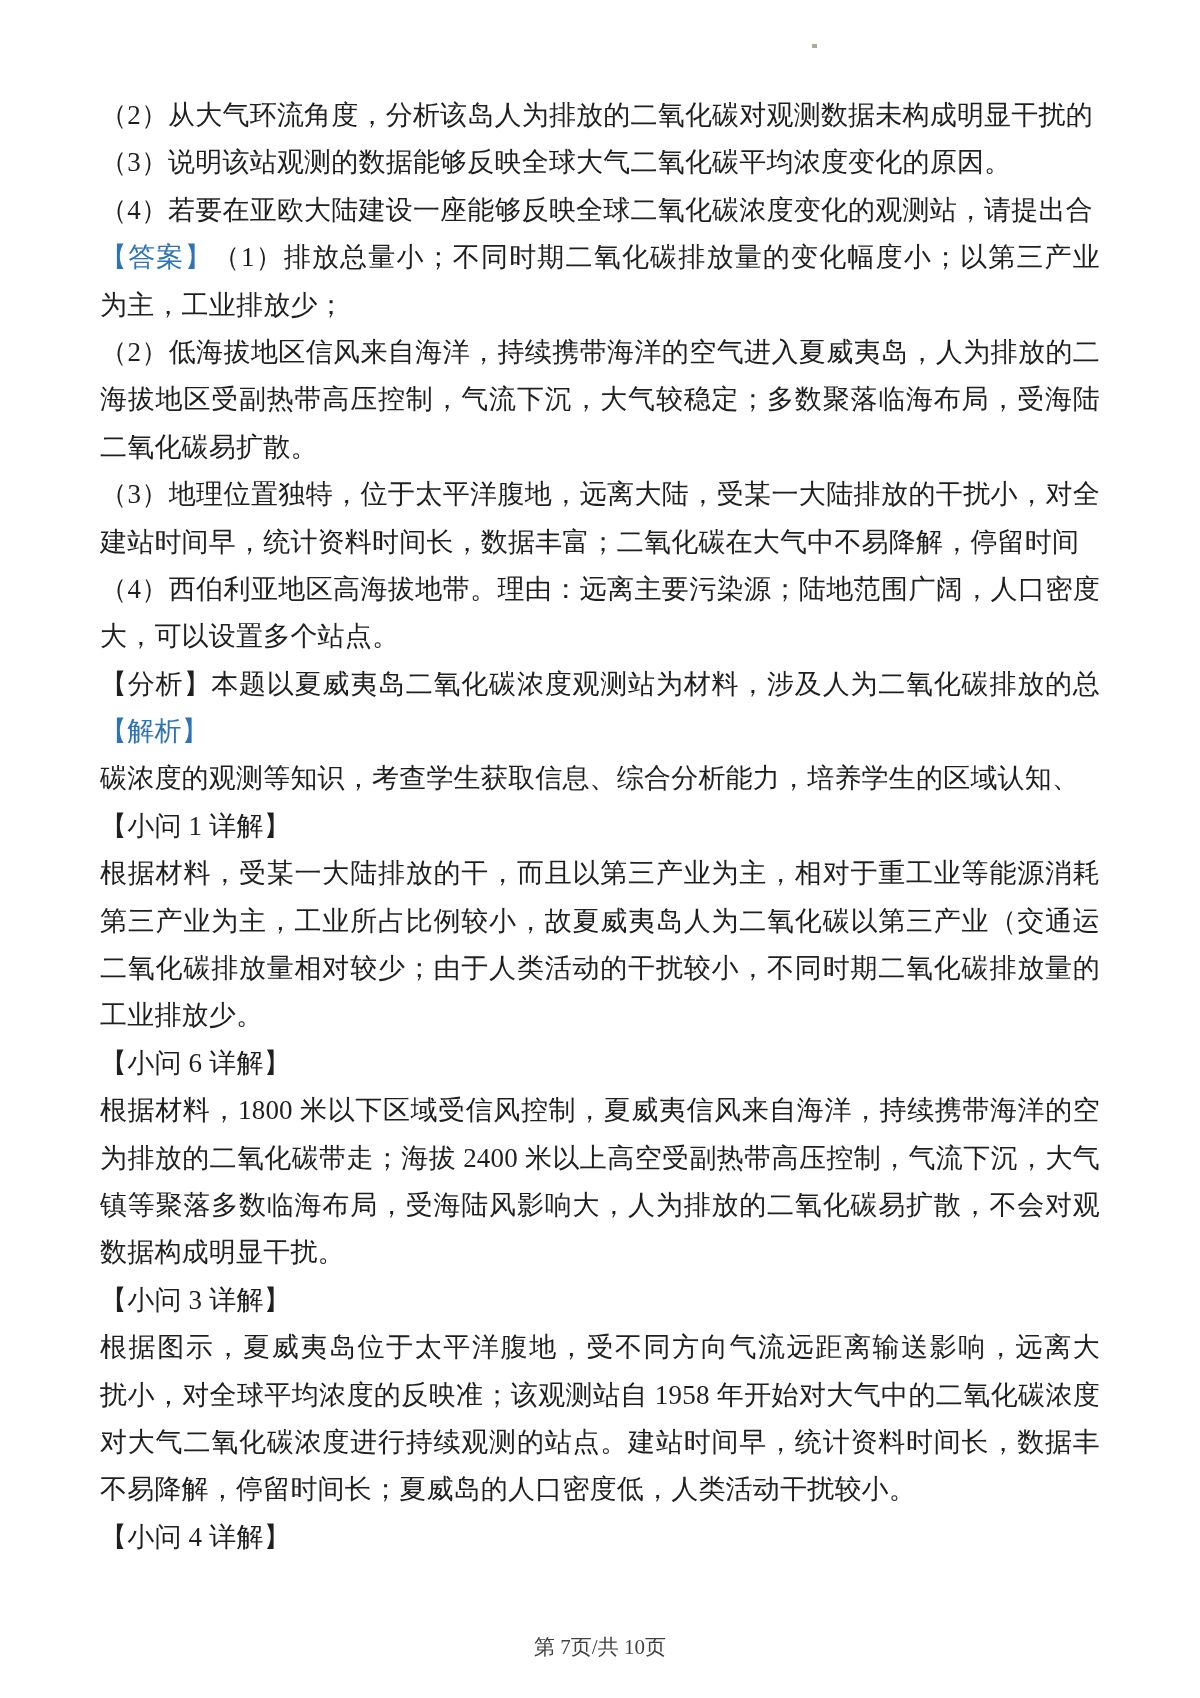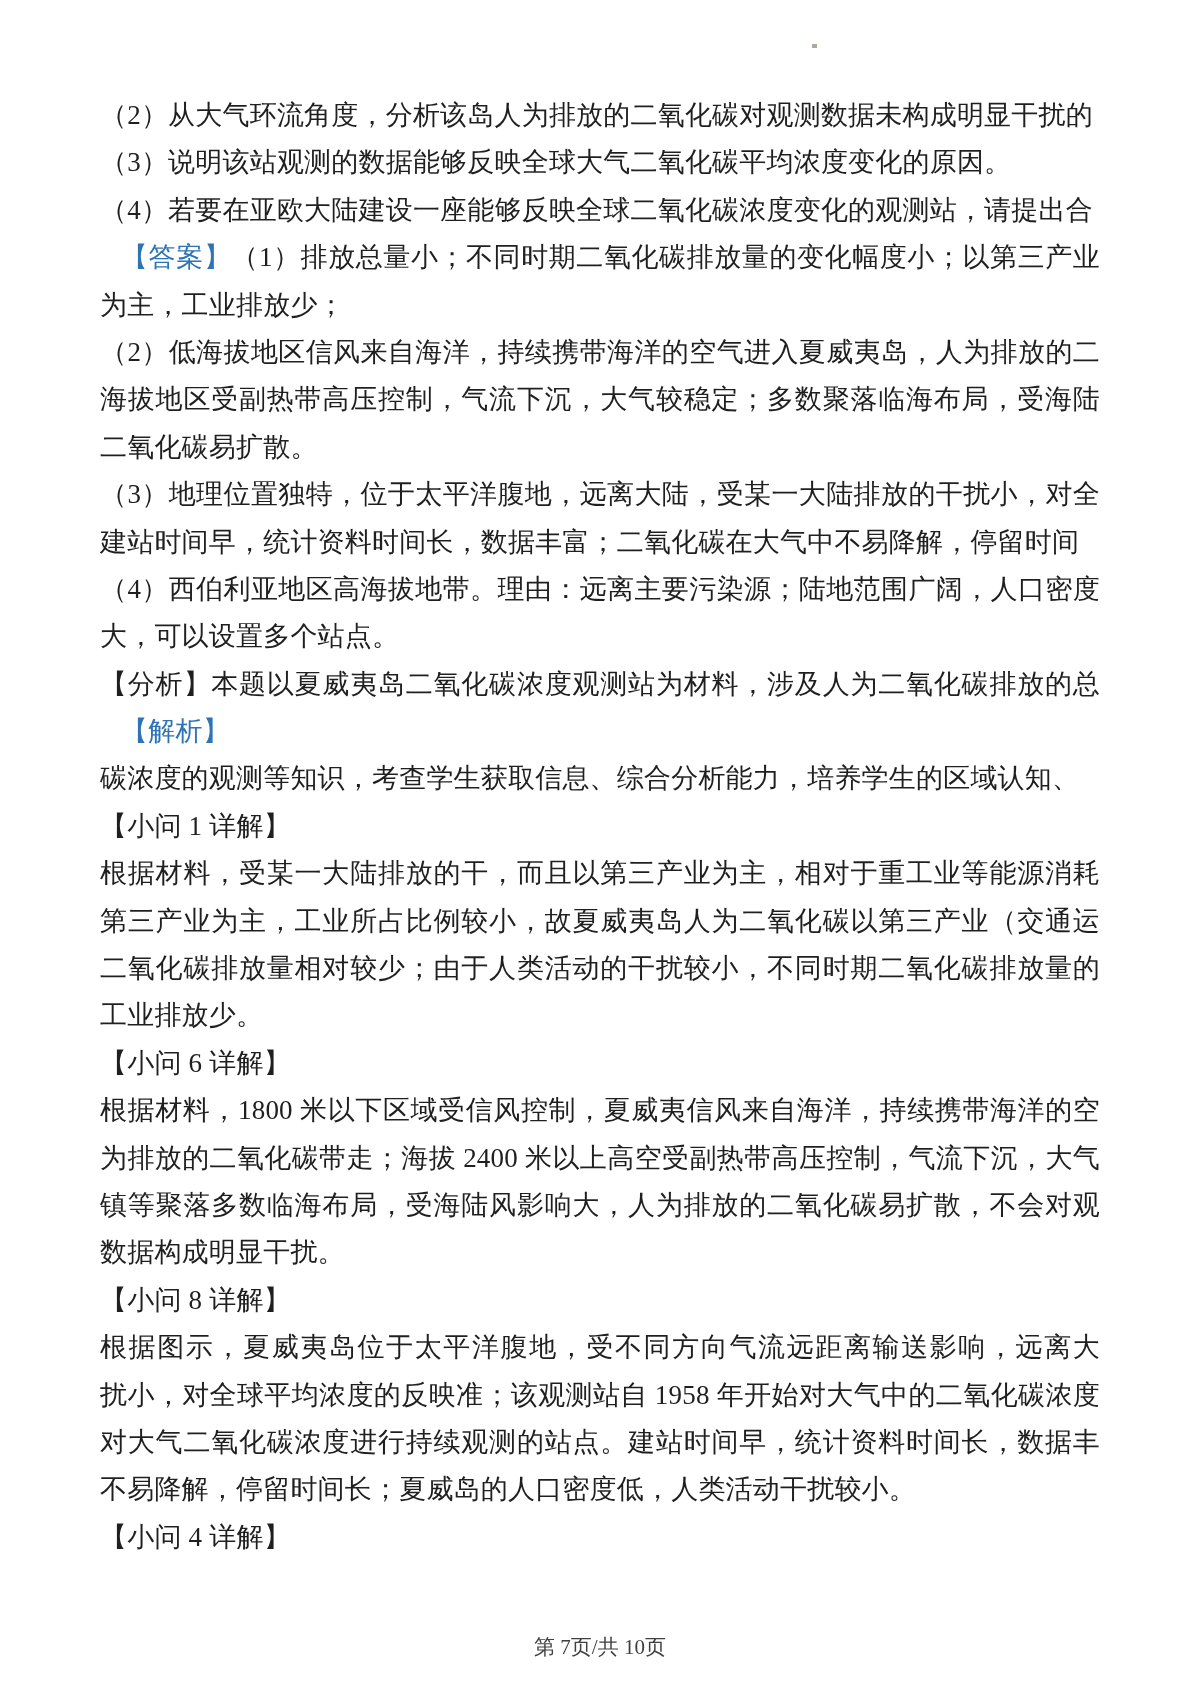--- a/index.html
+++ b/index.html
@@ -31,21 +31,20 @@
     overflow: hidden;
     letter-spacing: 0.2px;
   }
   .line.fill {
     text-align: justify;
     text-align-last: justify;
     text-justify: inter-ideograph;
   }
   .line-label.blue {
     color: #2e74b5;
-    margin-left: 21px;
   }
   .artifact-dot {
     position: absolute;
     left: 812px;
     top: 44px;
     width: 5px;
     height: 4px;
     background: #9b9483;
     opacity: 0.8;
   }
@@ -109,21 +108,21 @@
   <div class="line"><span class="line-text">【小问 6 详解】</span></div>
 
   <div class="line fill"><span class="line-text">根据材料，1800 米以下区域受信风控制，夏威夷信风来自海洋，持续携带海洋的空气进入夏威夷岛，将人</span></div>
 
   <div class="line fill"><span class="line-text">为排放的二氧化碳带走；海拔 2400 米以上高空受副热带高压控制，气流下沉，大气较稳定；根据图示，村</span></div>
 
   <div class="line fill"><span class="line-text">镇等聚落多数临海布局，受海陆风影响大，人为排放的二氧化碳易扩散，不会对观测站的二氧化碳对观测</span></div>
 
   <div class="line"><span class="line-text">数据构成明显干扰。</span></div>
 
-  <div class="line"><span class="line-text">【小问 8 详解】</span></div>
+  <div class="line"><span class="line-text">【小问 3 详解】</span></div>
 
   <div class="line fill"><span class="line-text">根据图示，夏威夷岛位于太平洋腹地，受不同方向气流远距离输送影响，远离大陆，培养学生的区域认知</span></div>
 
   <div class="line fill"><span class="line-text">扰小，对全球平均浓度的反映准；该观测站自 1958 年开始对大气中的二氧化碳浓度进行观测，是全球最早</span></div>
 
   <div class="line fill"><span class="line-text">对大气二氧化碳浓度进行持续观测的站点。建站时间早，统计资料时间长，数据丰富；二氧化碳在大气中</span></div>
 
   <div class="line"><span class="line-text">不易降解，停留时间长；夏威岛的人口密度低，人类活动干扰较小。</span></div>
 
   <div class="line"><span class="line-text">【小问 4 详解】</span></div>

